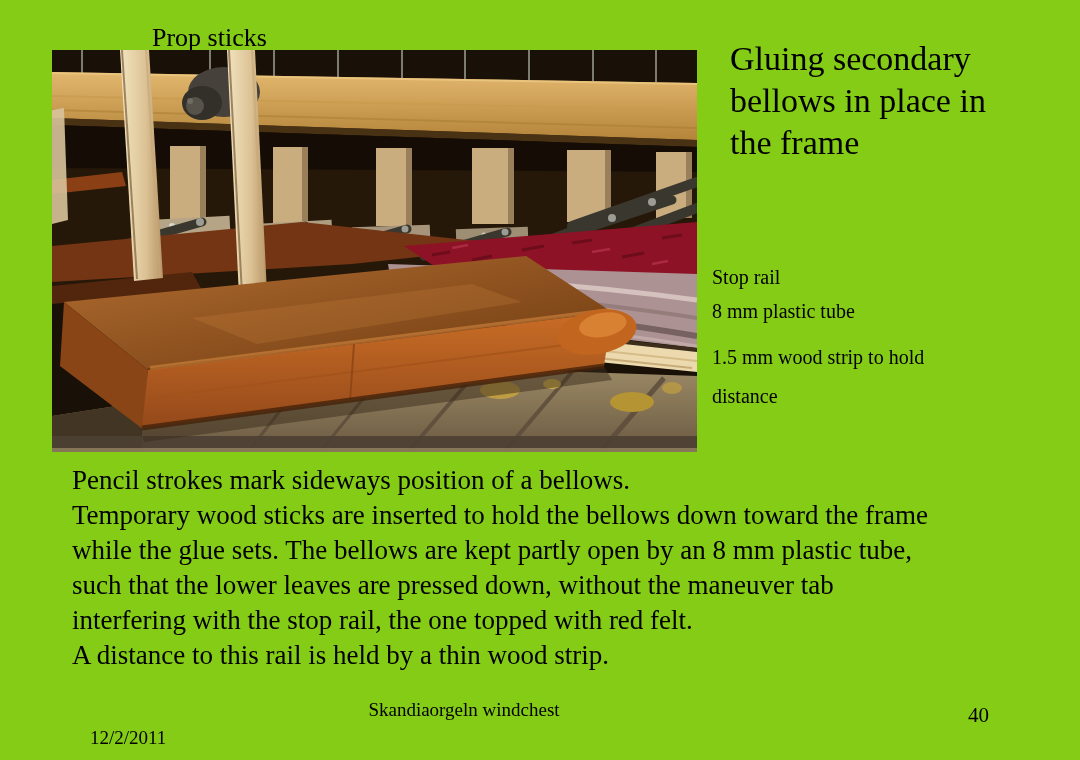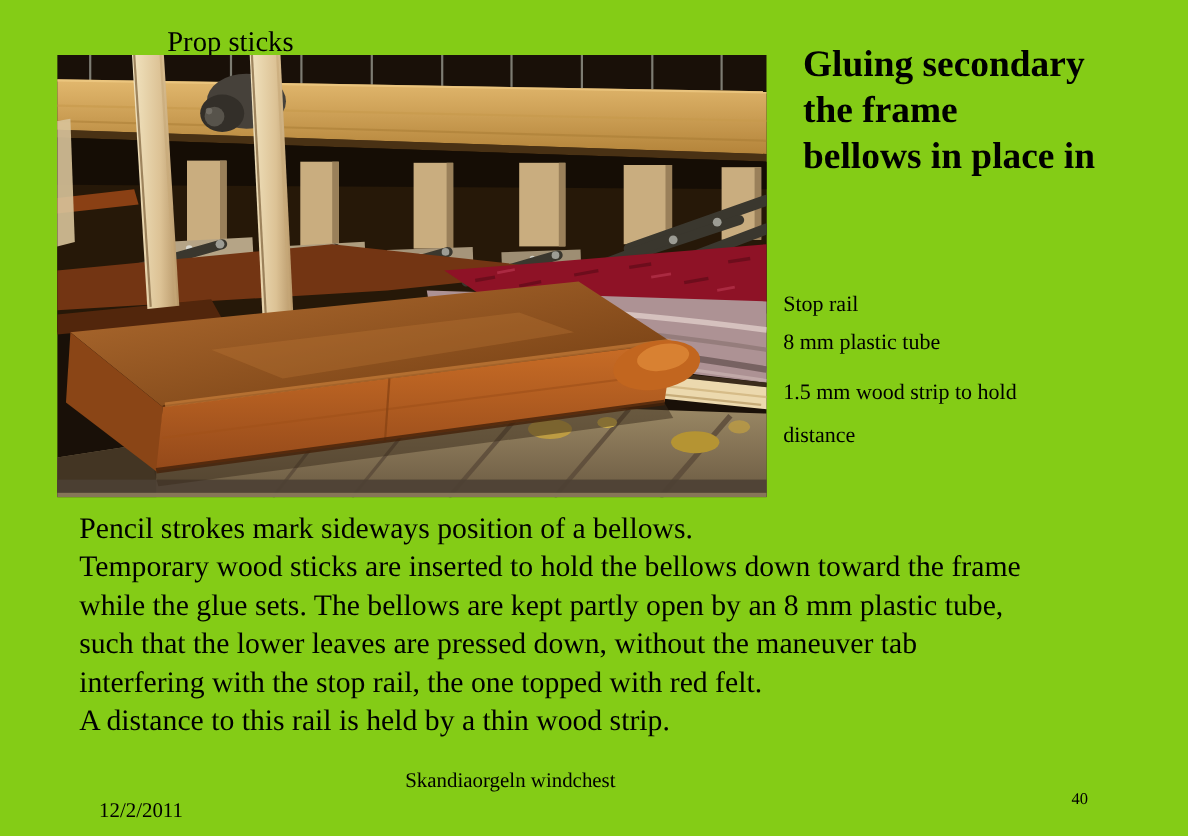--- a/index.html
+++ b/index.html
@@ -19,21 +19,21 @@
     font-size: 26px; line-height: 28px;
   }
   .photo {
     position: absolute; left: 52px; top: 50px;
     width: 645px; height: 402px;
   }
   .photo svg { display: block; }
   .title {
     position: absolute; left: 730px; top: 38px;
     width: 300px;
-    font-size: 34px; font-weight: bold; line-height: 42px;
+    font-size: 34px; font-weight: normal; line-height: 42px;
     margin: 0;
   }
   .annotations {
     position: absolute; left: 712px; top: 260px;
     width: 310px;
     font-size: 20px; line-height: 34px;
   }
   .annotation-wood-strip {
     margin-top: 10px;
     line-height: 39px;
@@ -46,22 +46,22 @@
   .footer-date {
     position: absolute; left: 90px; top: 727px;
     font-size: 19px;
   }
   .footer-center {
     position: absolute; left: 0; top: 699px;
     width: 928px; text-align: center;
     font-size: 19px;
   }
   .footer-page {
-    position: absolute; right: 91px; top: 719px;
-    font-size: 15px;
+    position: absolute; right: 91px; top: 703px;
+    font-size: 21px;
   }
 </style>
 </head>
 <body>
 
 <div class="slide">
 
   <div class="prop-label">Prop sticks</div>
 
   <div class="photo">
@@ -252,22 +252,22 @@
 
       <g transform="rotate(-10 545 282)">
         <ellipse cx="545" cy="282" rx="40" ry="22" fill="#c2661f"></ellipse>
         <ellipse cx="552" cy="276" rx="24" ry="12" fill="#d88132"></ellipse>
       </g>
     </svg>
   </div>
 
   <h1 class="title">
     <div>Gluing secondary</div>
+    <div>bellows in place in</div>
     <div>the frame</div>
-    <div>bellows in place in</div>
   </h1>
 
   <div class="annotations">
     <div>Stop rail</div>
     <div>8 mm plastic tube</div>
     <div class="annotation-wood-strip">
       <div>1.5 mm wood strip to hold</div>
       <div>distance</div>
     </div>
   </div>

